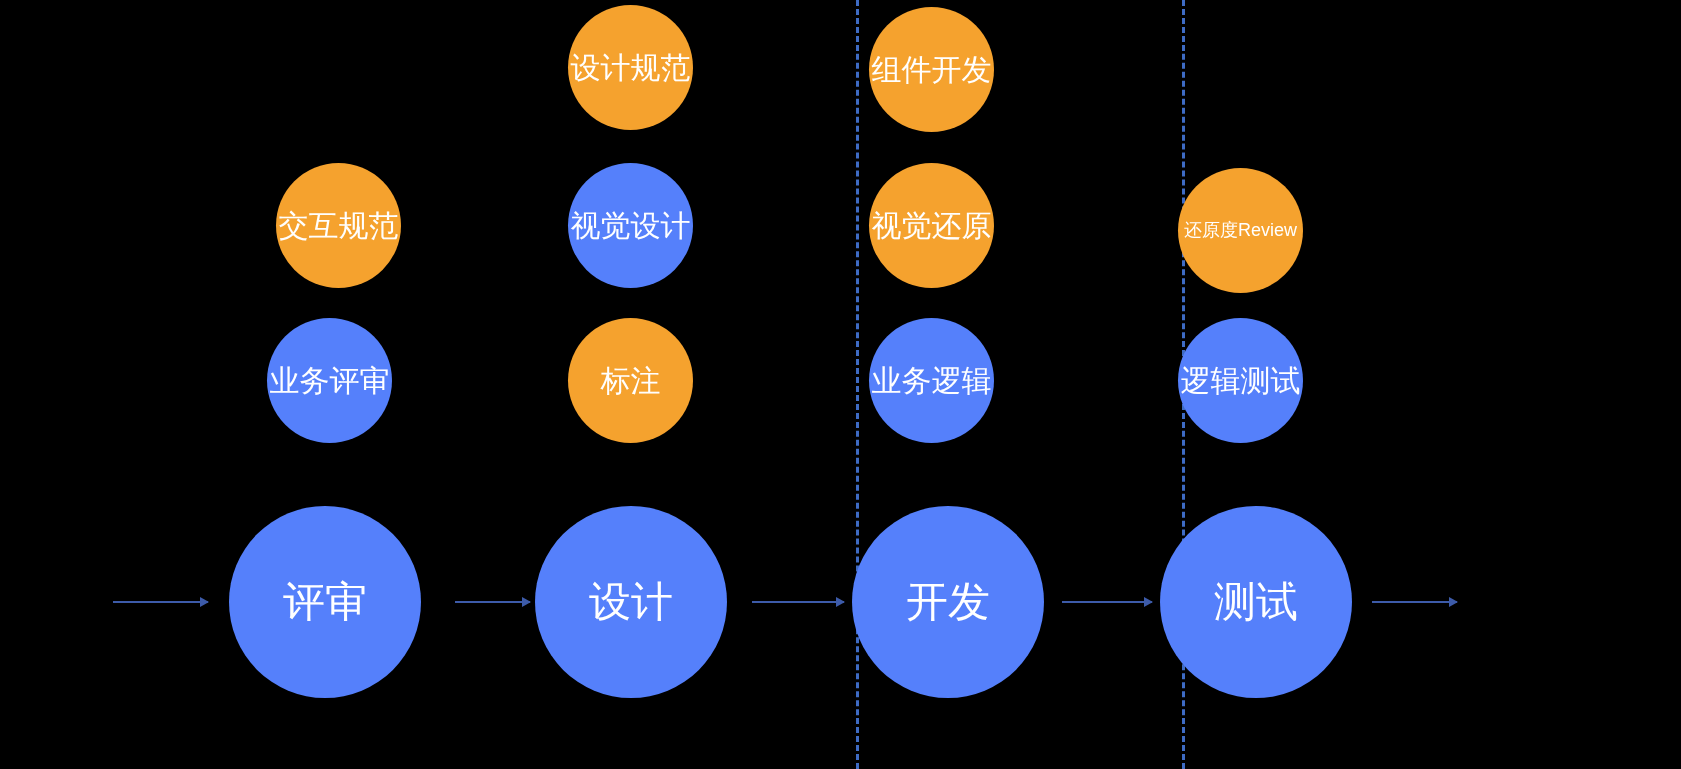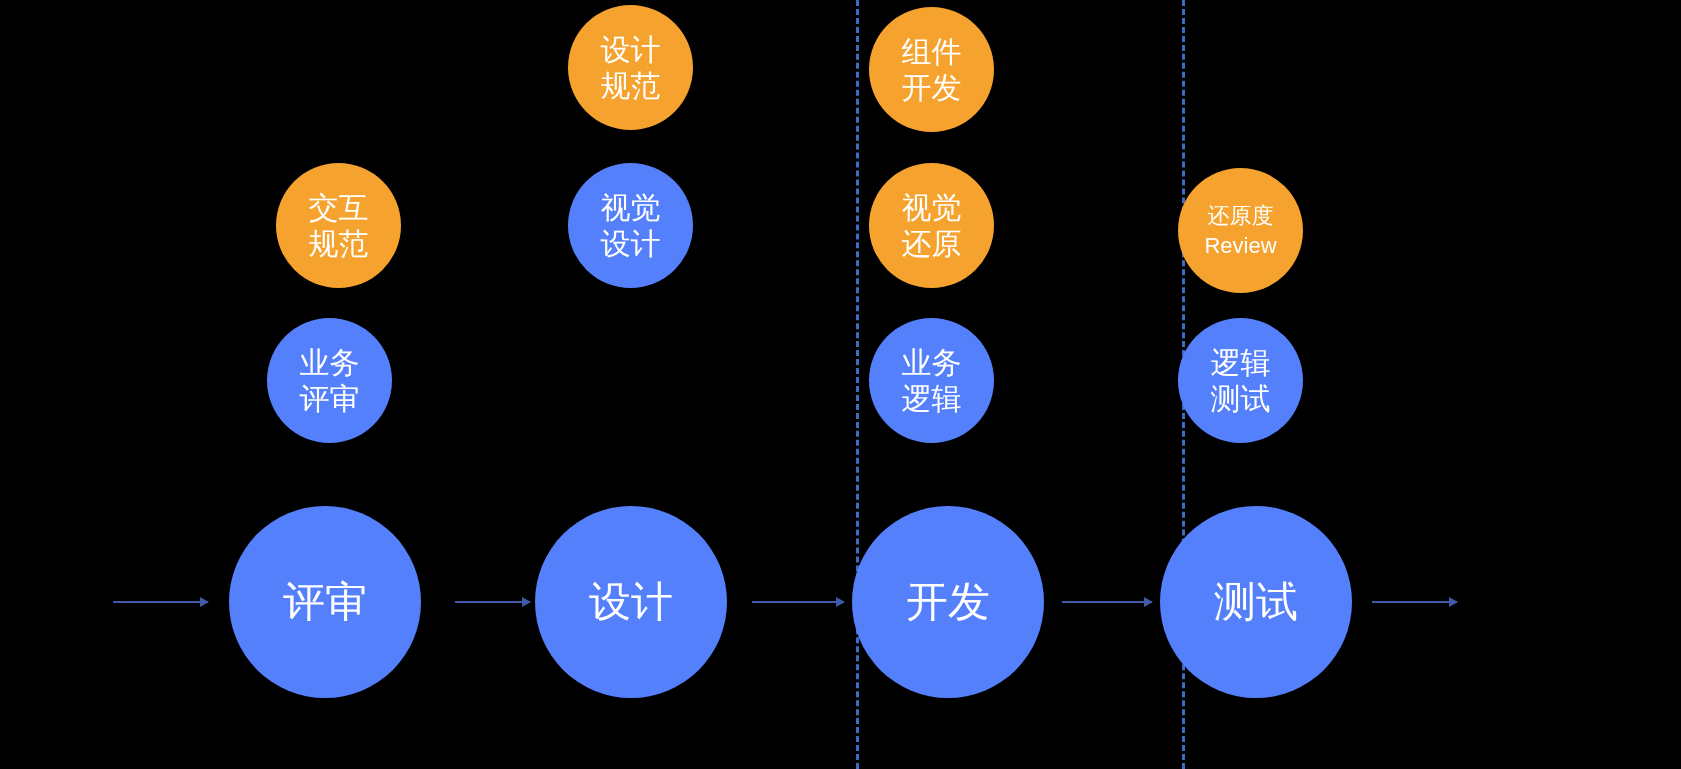--- a/index.html
+++ b/index.html
@@ -15,36 +15,36 @@
     position:absolute;
     top:0;
     width:0;
     height:769px;
     border-left:3px dashed #3e6bc4;
   }
   .bubble{
     position:absolute;
     border-radius:50%;
     display:flex;
-    flex-direction:column;
+    flex-direction:row;
     align-items:center;
     justify-content:center;
     color:#ffffff;
     text-align:center;
     line-height:1.18;
     box-sizing:border-box;
     user-select:none;
   }
   .bubble .ln{display:block;white-space:nowrap;}
   .b-orange{background:#F5A22E;}
   .b-blue{background:#5580FB;}
 
   
   .sub{width:125px;height:125px;font-size:30px;font-weight:400;}
-  .sub.small{font-size:22px;line-height:1.35;}
+  .sub.small{font-size:18px;line-height:1.35;}
 
   
   .main{width:192px;height:192px;font-size:42px;font-weight:400;}
 
   
   .arrow{
     position:absolute;
     height:2px;
     background:#3d5ba9;
   }
@@ -75,20 +75,23 @@
     <span class="ln">评审</span>
   </div>
 
   <div class="bubble sub b-orange" style="left:568px;top:5px;">
     <span class="ln">设计</span>
     <span class="ln">规范</span>
   </div>
   <div class="bubble sub b-blue" style="left:568px;top:163px;">
     <span class="ln">视觉</span>
     <span class="ln">设计</span>
+  </div>
+  <div class="bubble sub b-orange" style="left:568px;top:318px;">
+    <span class="ln">标注</span>
   </div>
 
   <div class="bubble sub b-orange" style="left:869px;top:7px;">
     <span class="ln">组件</span>
     <span class="ln">开发</span>
   </div>
   <div class="bubble sub b-orange" style="left:869px;top:163px;">
     <span class="ln">视觉</span>
     <span class="ln">还原</span>
   </div>

